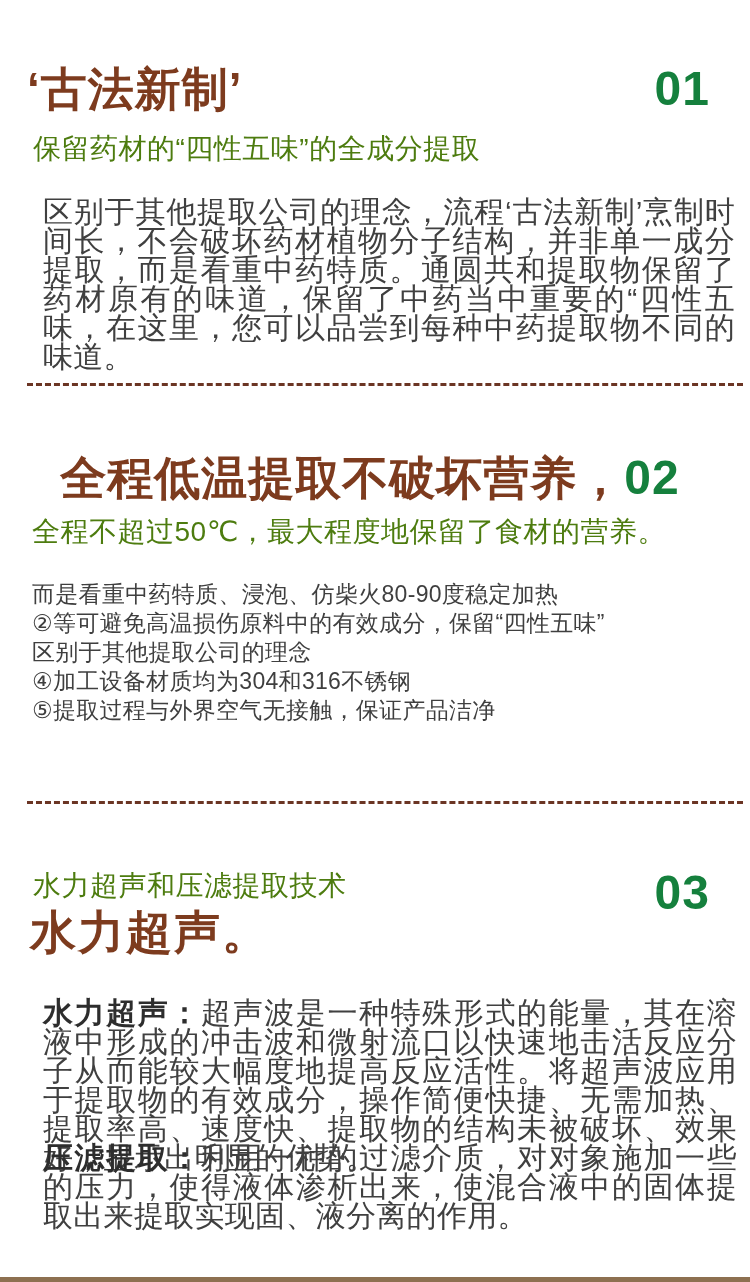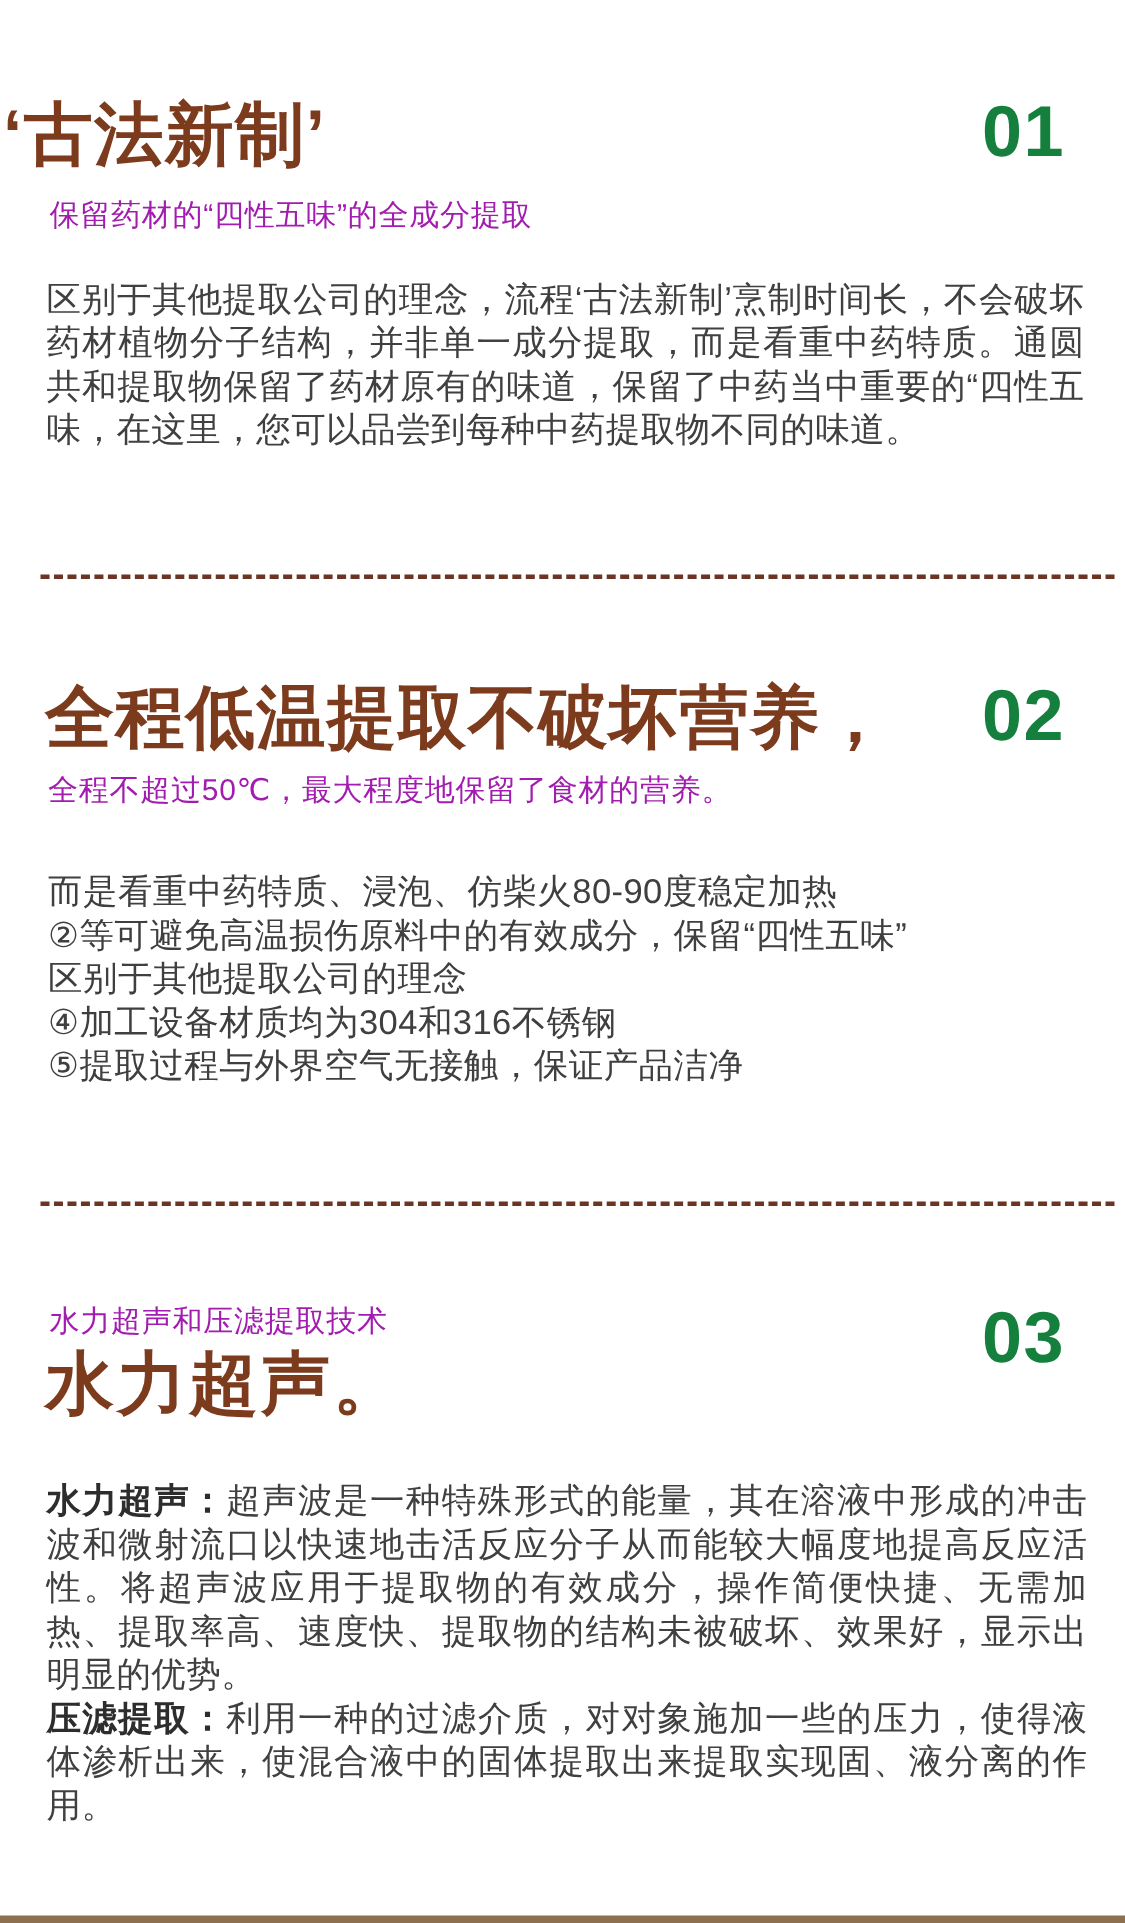--- a/index.html
+++ b/index.html
@@ -32,55 +32,55 @@
 
   .sec-num {
     font-size: 48px;
     line-height: 1.05;
     font-weight: bold;
     color: #15803d;
     letter-spacing: 1px;
   }
 
   .sub {
-    font-size: 20px;
+    font-size: 28px;
     line-height: 1.3;
-    color: #a21caf;
+    color: #4d7c0f;
     letter-spacing: 0.5px;
   }
 
   .body-text {
-    margin: 0;
-    font-size: 23px;
+    margin: 12px;
+    font-size: 30px;
     line-height: 29px;
     color: #404040;
     text-align: justify;
     letter-spacing: 0.3px;
   }
 
   .body-text b { color: #2d2d2d; font-weight: bold; }
 
   
-  .s1-row  { top: 64px; left: 2px; gap: 16px; }
+  .s1-row  { top: 64px; left: 27px; gap: 16px; }
   .s1-sub  { position: absolute; top: 131px; left: 33px; }
   .s1-body { position: absolute; top: 185px; left: 31px; width: 692px; }
 
   
   .divider {
     position: absolute;
     left: 27px;
     right: 7px;
     height: 0;
     border-top: 3px dashed #6b3524;
   }
   .divider-1 { top: 383px; }
   .divider-2 { top: 801px; }
 
   
-  .s2-row  { top: 453px; left: 30px; }
+  .s2-row  { top: 453px; left: 30px; justify-content: center; }
   .s2-sub  { position: absolute; top: 514px; left: 32px; }
   .s2-list {
     position: absolute;
     top: 580px;
     left: 32px;
     width: 692px;
     margin: 0;
     padding: 0;
     list-style: none;
     font-size: 23px;

